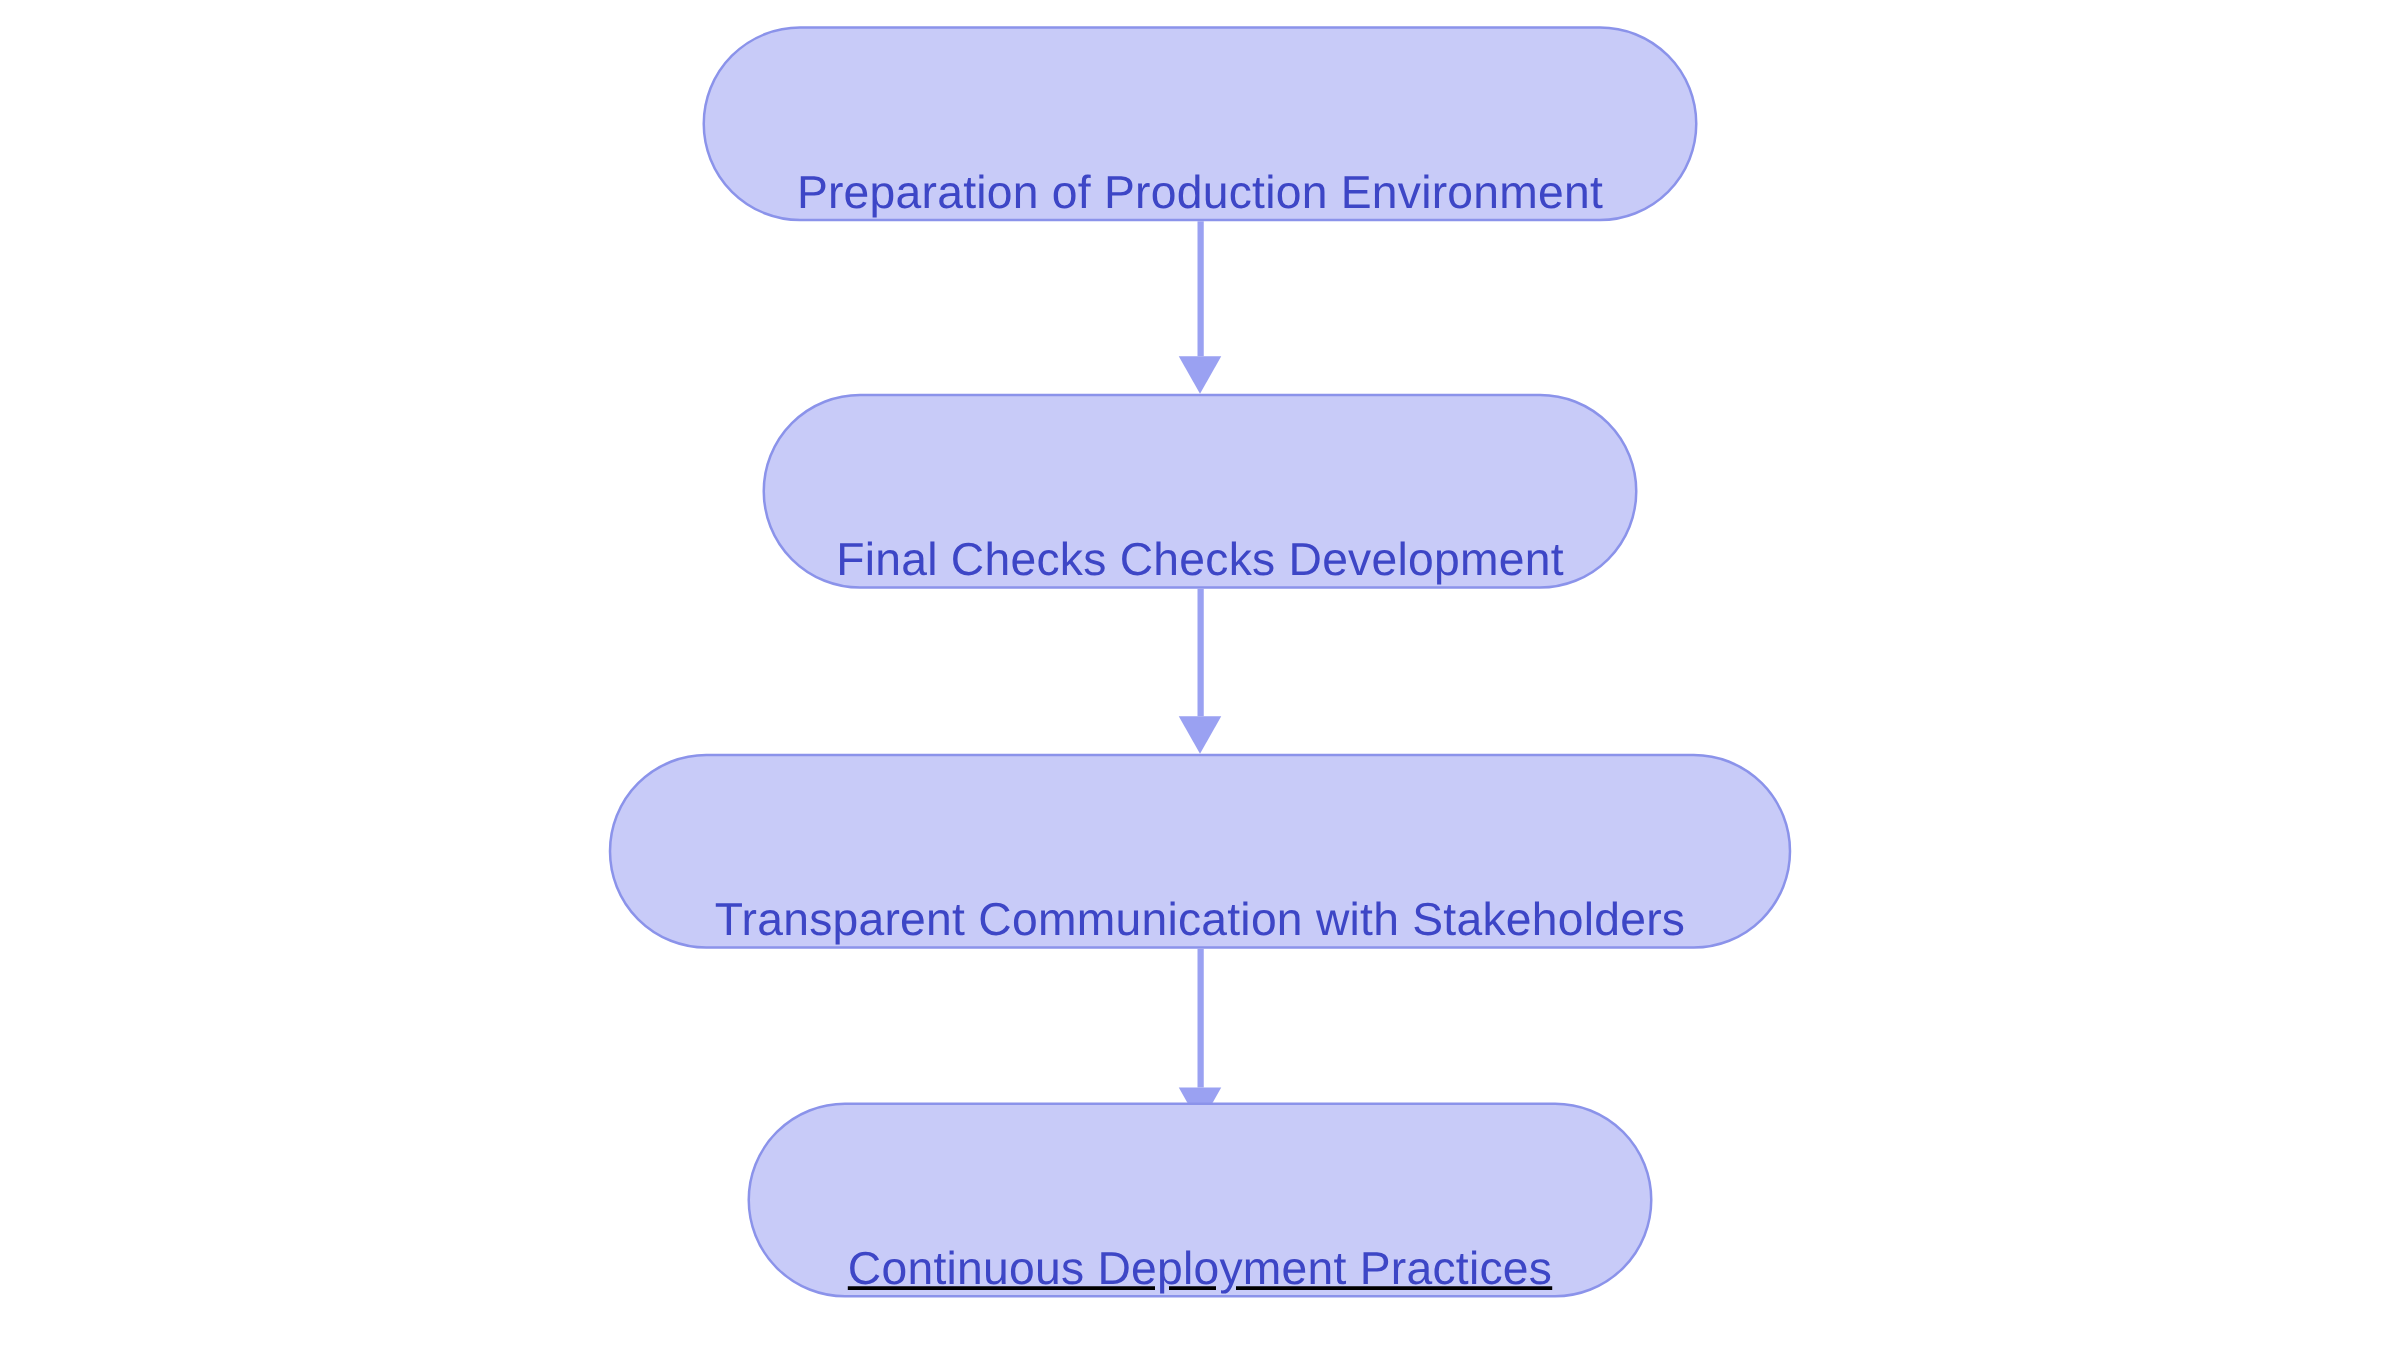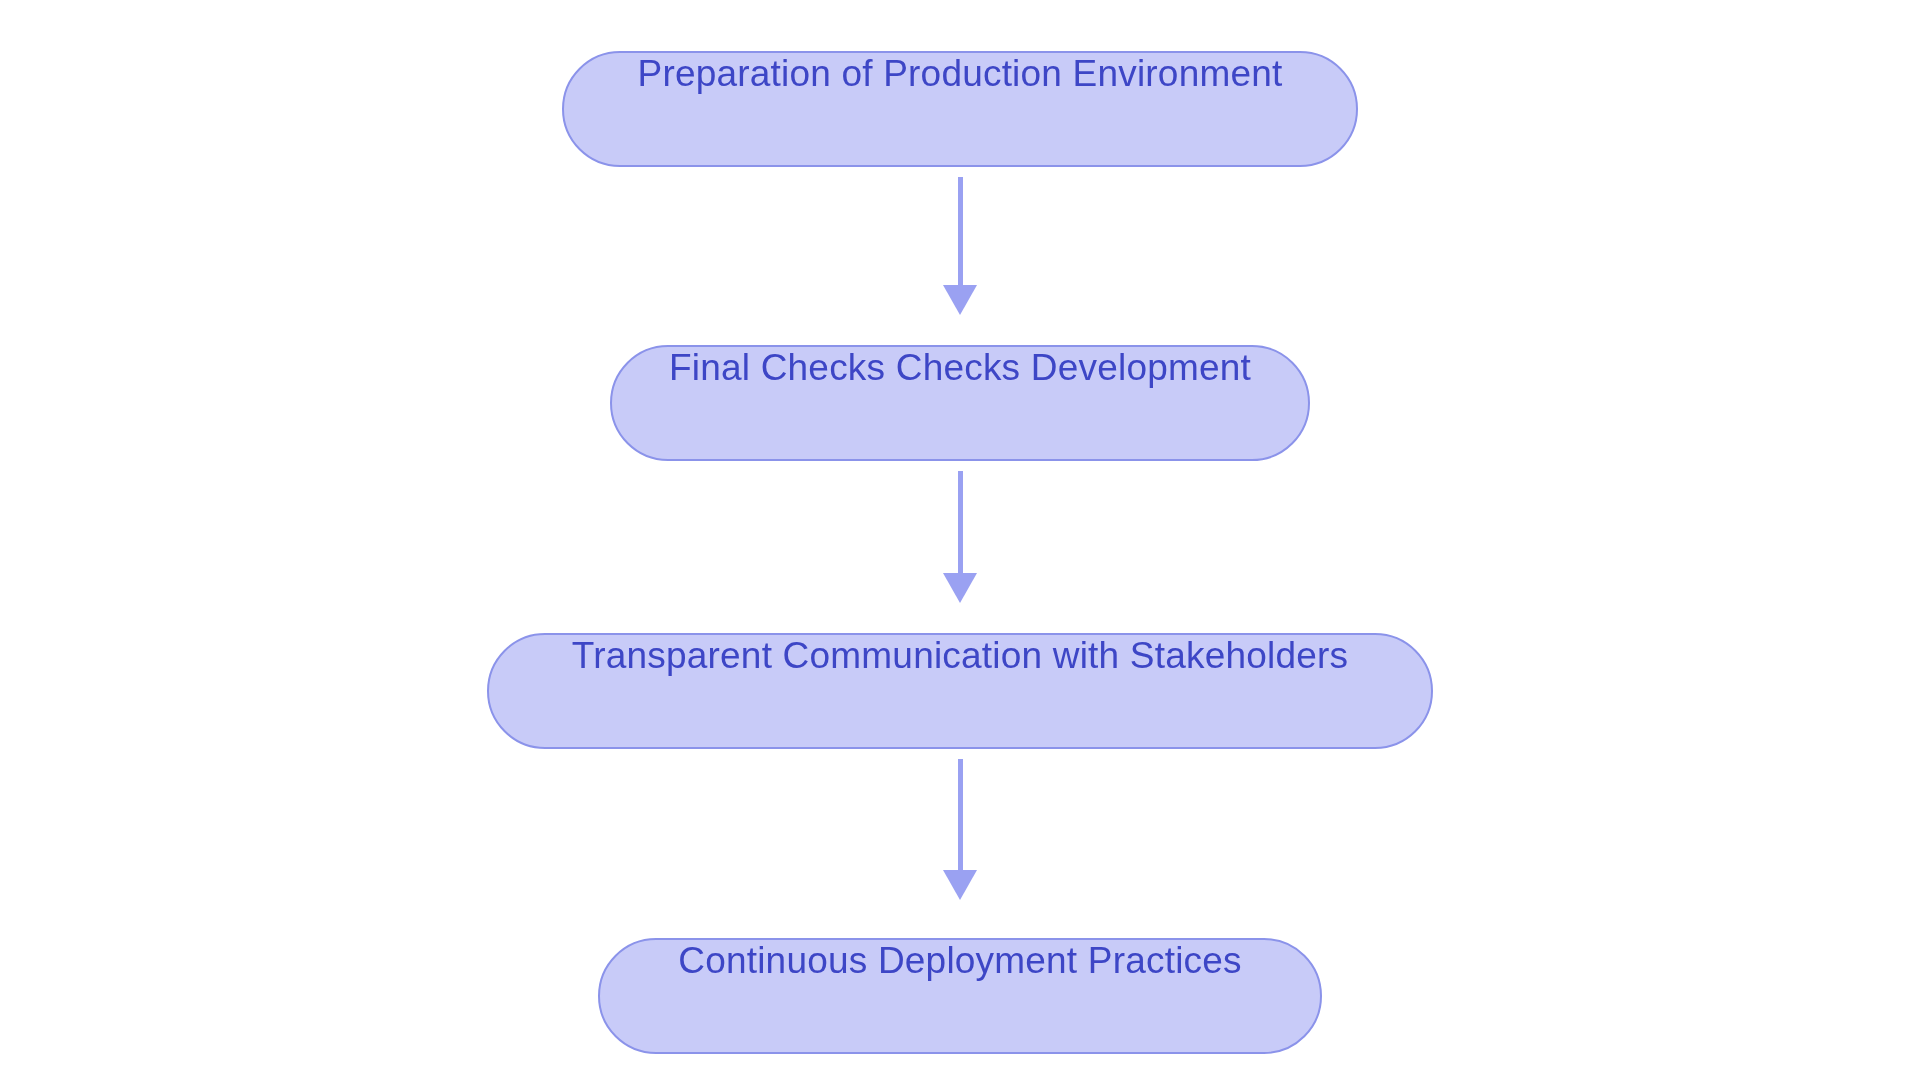--- a/index.html
+++ b/index.html
@@ -15,40 +15,39 @@
     overflow: hidden;
   }
   .canvas {
     position: absolute;
     inset: 0;
   }
   .node {
     position: absolute;
     left: 50%;
     transform: translateX(-50%);
-    height: 116px;
+    height: 156px;
     box-sizing: border-box;
     background: var(--node-fill, #c8cbf8);
     border: 2.5px solid var(--node-border, #8b93ea);
     border-radius: 78px;
     display: flex;
-    align-items: flex-start;
+    align-items: flex-end;
     justify-content: center;
-    margin-top: 30px;
   }
   .node-label {
     color: var(--node-text, #3d46c6);
     font-size: 37px;
     letter-spacing: 0.2px;
     white-space: nowrap;
   }
   .node-1 { top: 21px;  width: 796px; }
   .node-2 { top: 315px; width: 700px; }
   .node-3 { top: 603px; width: 946px; }
-  .node-4 { top: 908px; width: 724px; }
+  .node-4 { top: 882px; width: 724px; text-decoration: underline; }
 
   .arrow {
     position: absolute;
     left: 50%;
     transform: translateX(-50%);
     display: flex;
     flex-direction: column;
     align-items: center;
   }
   .arrow-1 { top: 177px; height: 138px; }

